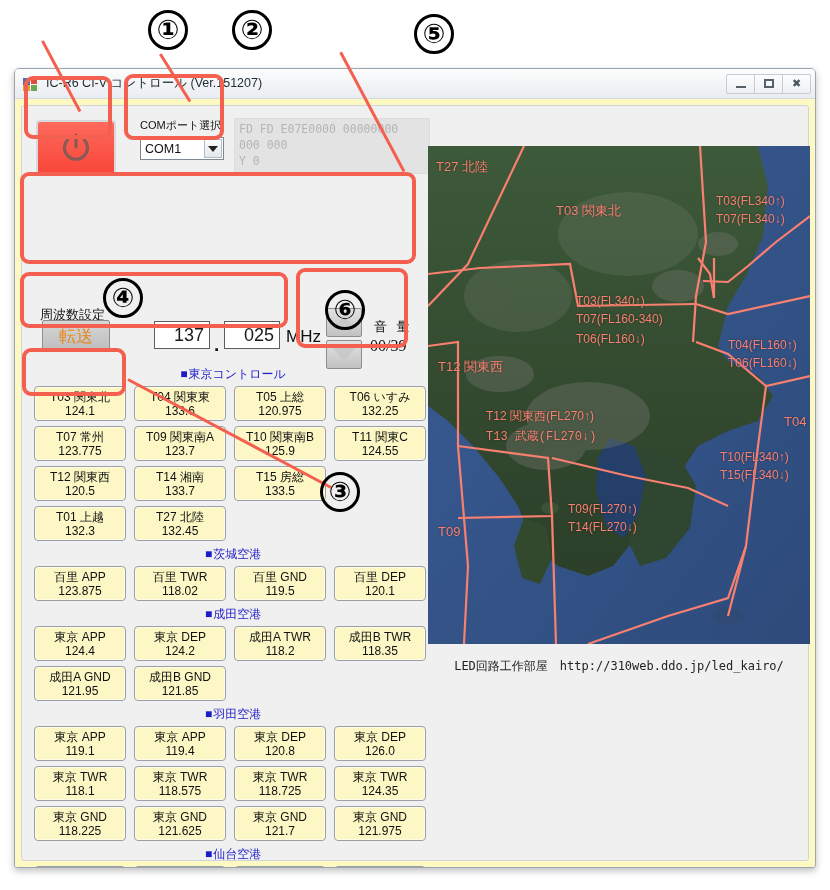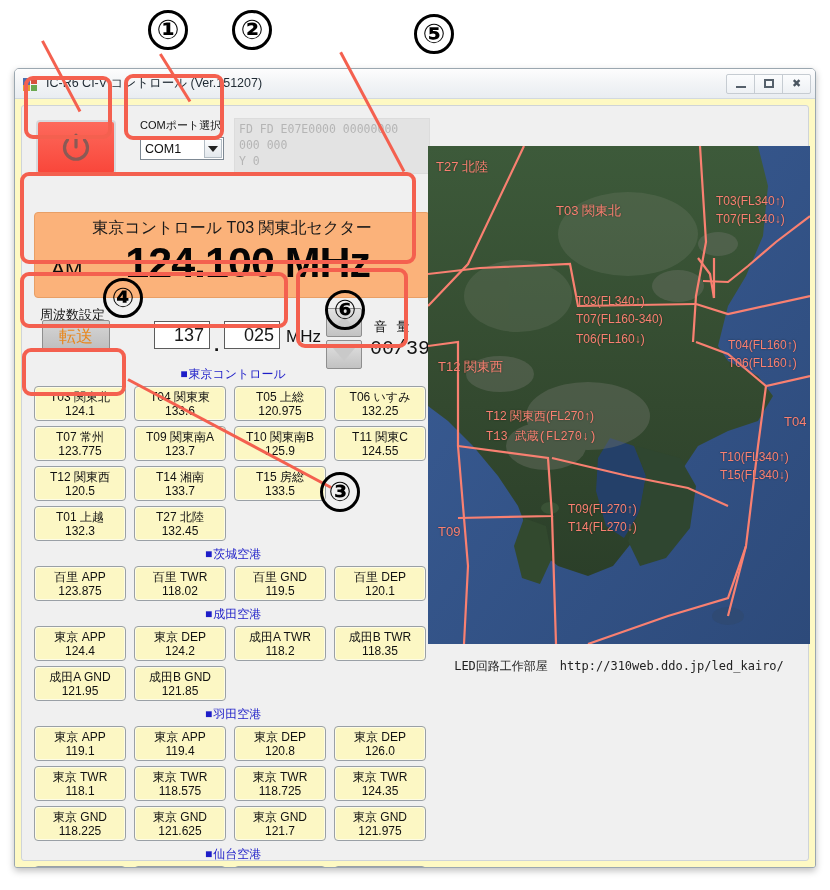--- a/index.html
+++ b/index.html
@@ -208,22 +208,22 @@
   #spin-up { top:202px; }
   #spin-down { top:234px; }
   .tri-up-big { width:0;height:0;border-left:11px solid transparent;border-right:11px solid transparent;border-bottom:13px solid #c9c9c9; }
   .tri-down-big { width:0;height:0;border-left:11px solid transparent;border-right:11px solid transparent;border-top:13px solid #c9c9c9; }
   #vol-label {
     position:absolute; left:352px; top:212px;
     font-size:13px; color:#111; letter-spacing:3px;
   }
   #vol-value {
     position:absolute; left:348px; top:231px;
-    font-size:20px; color:#111;
-    font-family:Liberation Mono, monospace;
+    font-size:16px; color:#111;
+    font-family:Liberation Serif, serif;
   }
 
   
   .group-head {
     font-size:12px; color:#1d1dc8;
     margin: 2px 0 3px 6px;
     font-family:"Liberation Sans","DejaVu Sans",sans-serif;
     text-align:center;
   }
   .group-head .sq { color:#1d1dc8; margin-right:1px; }
@@ -315,27 +315,20 @@
             <span id="com-arrow-box">
                 <span class="tri-down"></span>
               </span>
           </div>
         </div>
 
         <div id="debug-log">FD FD E07E0000 00000000
 000 000
 Y 0</div>
 
-        <div id="freq-display">
-          <div id="freq-sector">東京コントロール T03 関東北セクター</div>
-          <div id="freq-row">
-            <span id="freq-mode">AM</span>
-            <span id="freq-value">124.100 MHz</span>
-          </div>
-        </div>
 
         <div id="freqset-label">周波数設定</div>
         <div id="send-btn">転送</div>
         <div class="freq-input" id="freq-int">137</div>
         <div id="freq-dot">.</div>
         <div class="freq-input" id="freq-dec">025</div>
         <div id="freq-unit">MHz</div>
 
         <div class="spin-btn" id="spin-up">
           <span class="tri-up-big"></span>

